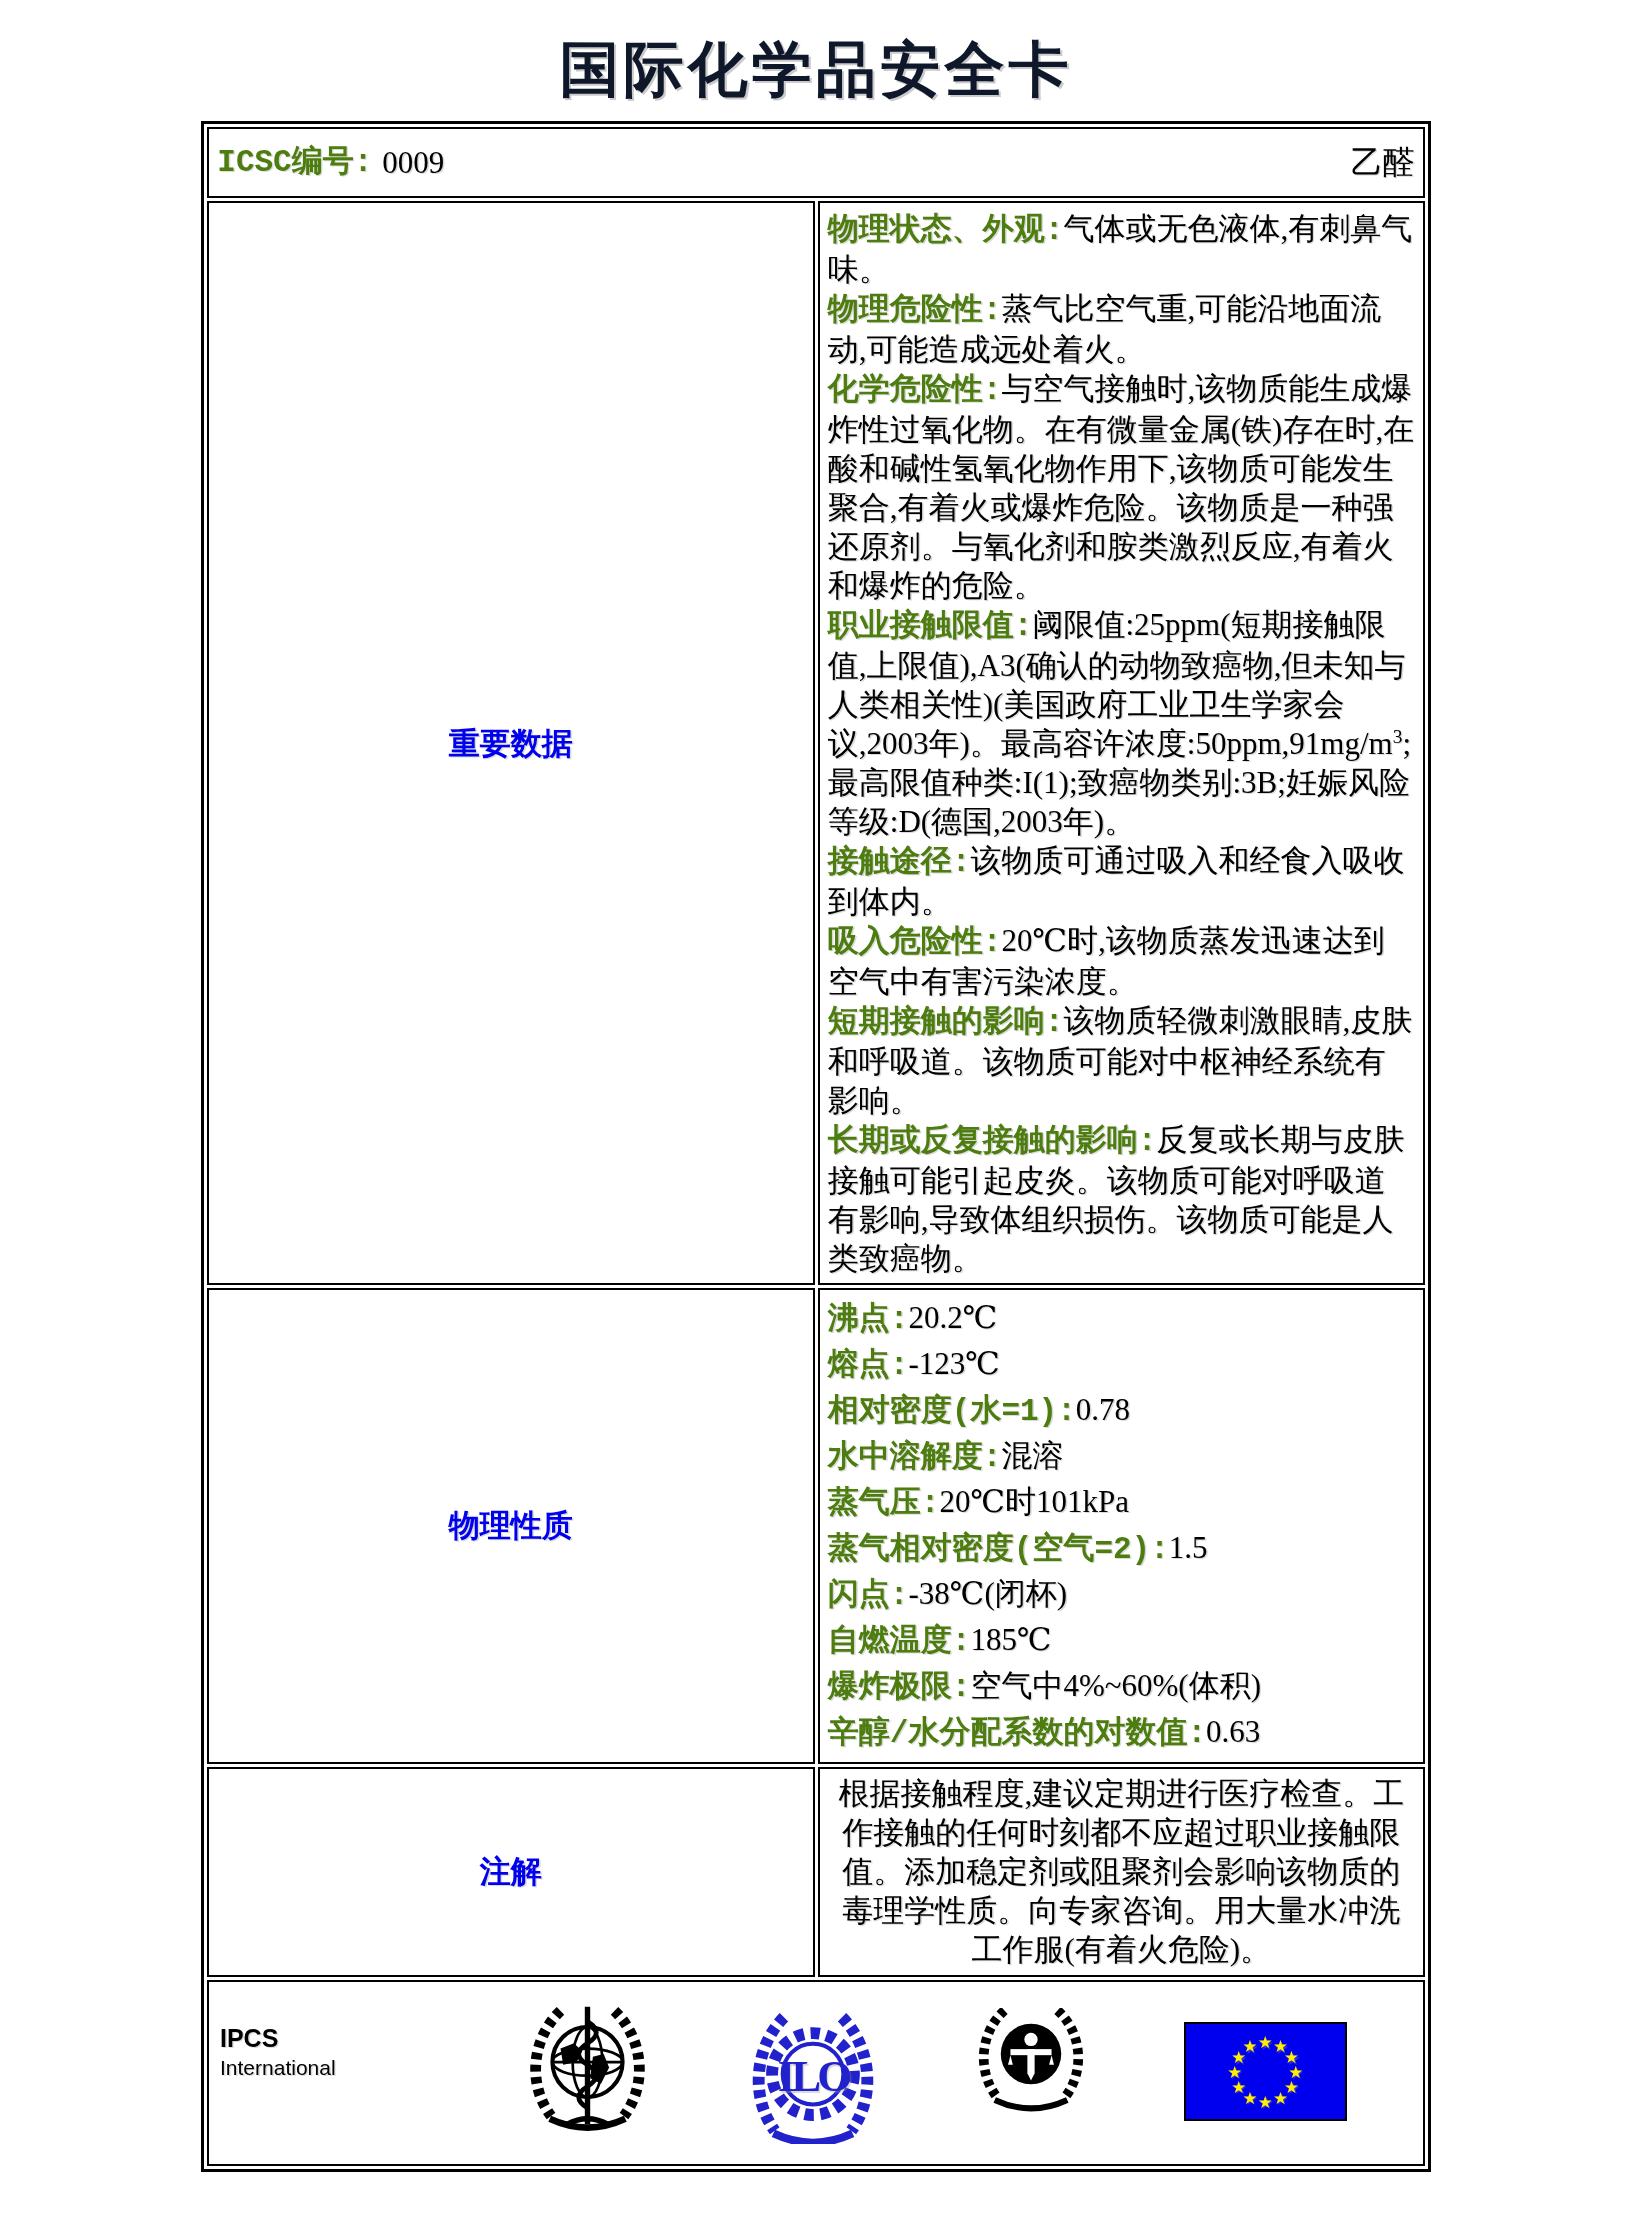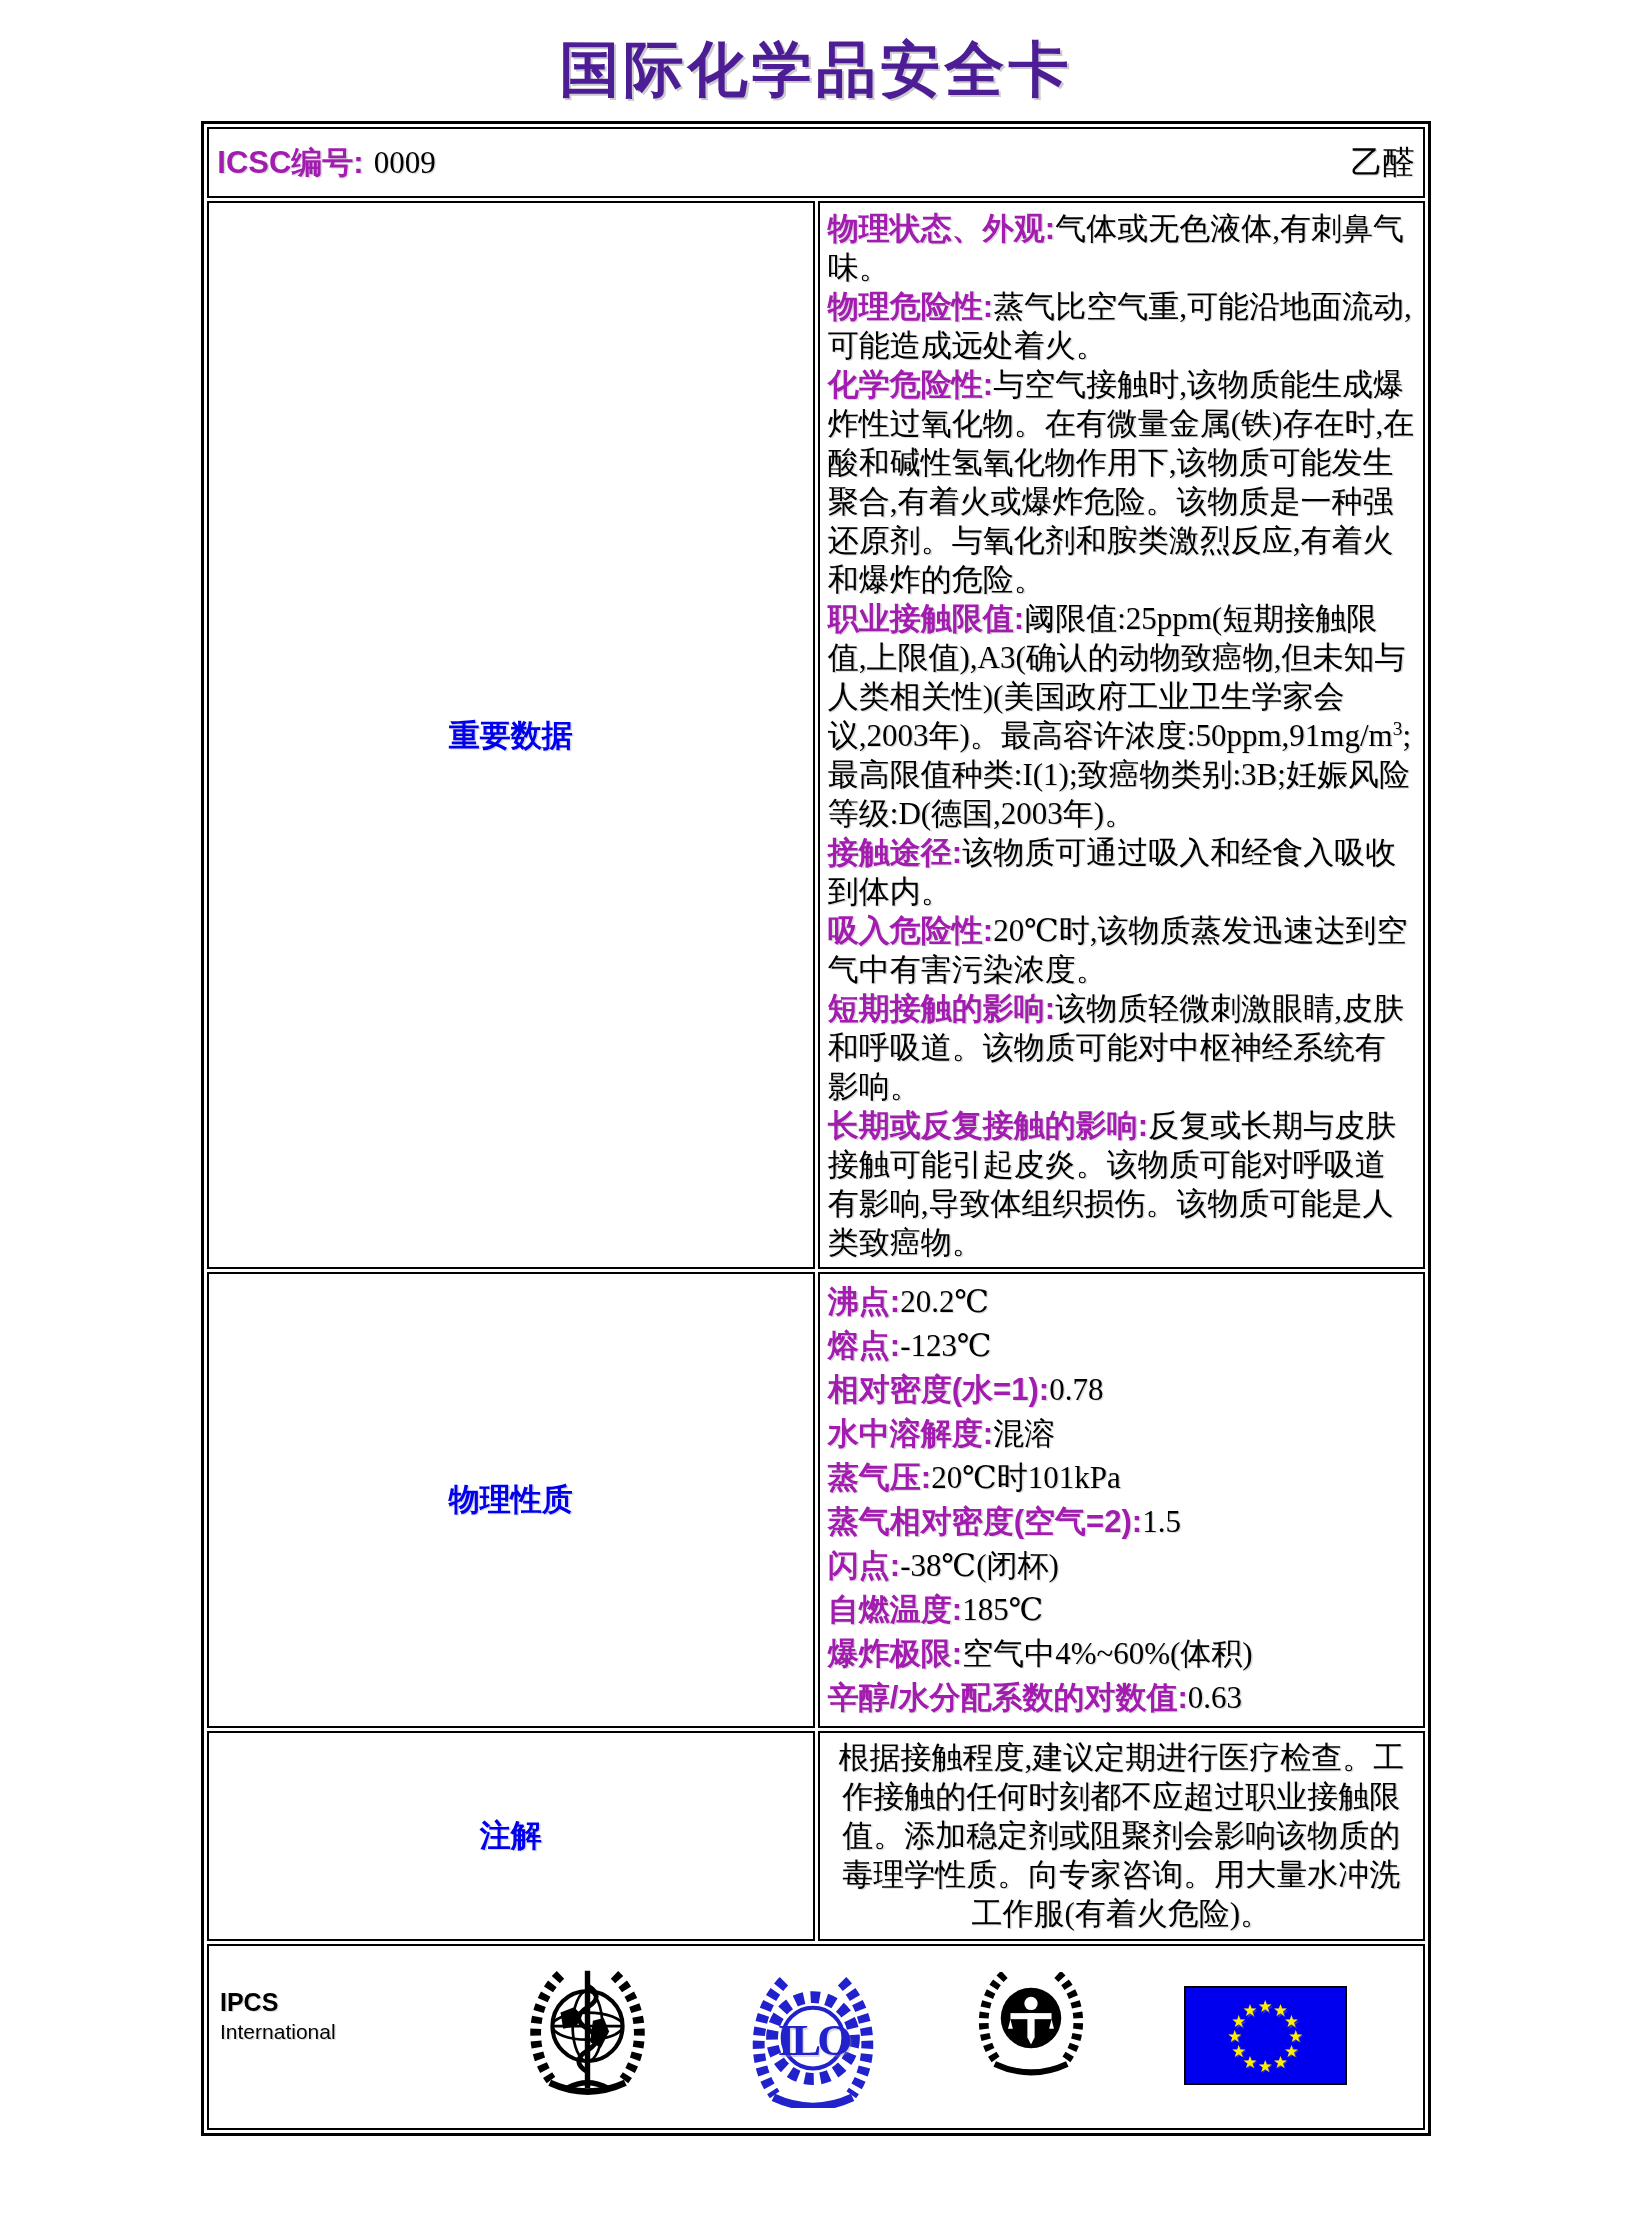--- a/index.html
+++ b/index.html
@@ -3,21 +3,21 @@
 <meta charset="utf-8">
 <style>
   html,body{margin:0;padding:0;}
   body{
     width:1644px;height:2227px;background:#ffffff;overflow:hidden;
     font-family:"Liberation Serif","DejaVu Serif",serif;
     -webkit-font-smoothing:antialiased;
   }
   .page{width:1230px;margin-left:201px;}
   .main-title{
-    margin:36px 0 18px 0;text-align:center;color:#4c1d95;
+    margin:36px 0 18px 0;text-align:center;color:#0f172a;
     font-family:"DejaVu Sans","Liberation Sans",sans-serif;
     font-weight:bold;font-size:60px;line-height:67px;letter-spacing:4.2px;
     text-shadow:2.1px 2.1px 0 rgba(140,140,140,.45);
   }
   table.card{
     width:100%;border-collapse:separate;border-spacing:3.5px;
     border:3.5px solid #000;table-layout:fixed;
   }
   td{
     border:2.8px solid #000;vertical-align:top;box-sizing:border-box;
@@ -25,22 +25,22 @@
     text-shadow:1.4px 1.4px 0 rgba(150,150,150,.35);
   }
   td.side{
     width:170px;text-align:center;vertical-align:middle;
     color:#0000ee;font-weight:bold;font-size:31px;
     font-family:"DejaVu Sans","Liberation Sans",sans-serif;
   }
   .hdr-flex{display:flex;justify-content:space-between;align-items:center;height:56px;}
   .hdr-left{display:flex;align-items:center;}
   .k{
-    color:#a21caf;font-weight:bold;
-    font-family:Liberation Sans, sans-serif;
+    color:#4d7c0f;font-weight:bold;
+    font-family:Liberation Mono, monospace;
   }
   .num{margin-left:10px;}
   .chem-name{font-size:32px;}
   .para{margin:0;}
   .props .para{line-height:44px;}
   .env-cell,.notes-cell{vertical-align:top;}
   .logos-cell{padding:9.7px 14px 7px 11px;}
   .logo-row{display:flex;justify-content:space-between;align-items:flex-start;padding-right:62px;}
   .ipcs-block{
     font-family:"Liberation Sans","DejaVu Sans",sans-serif;

